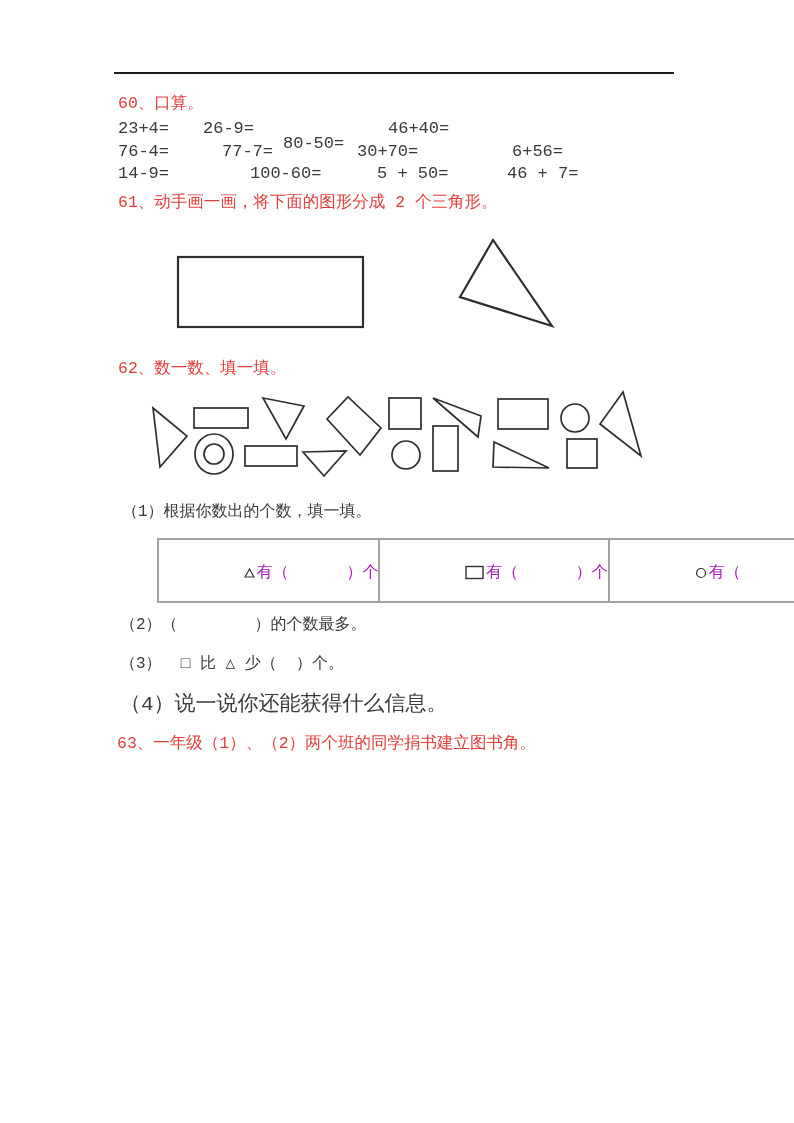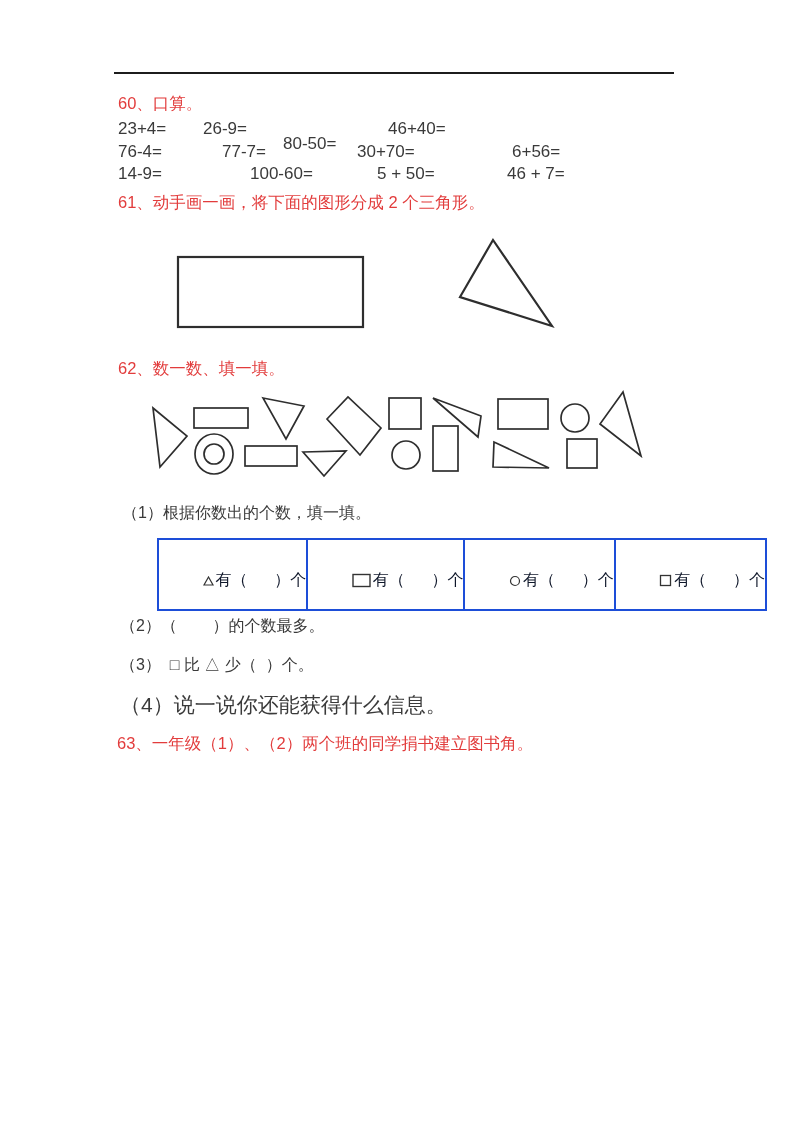--- a/index.html
+++ b/index.html
@@ -1,20 +1,20 @@
 <!DOCTYPE html>
 <html><head>
 <meta charset="utf-8">
 <style>
   html,body{margin:0;padding:0;background:#ffffff;}
   .page{
     position:relative;
     width:794px;height:1123px;
     background:#ffffff;
-    font-family:Liberation Sans, sans-serif;
+    font-family:Liberation Mono, monospace;
     color:#3a3a3a;
     overflow:hidden;
   }
   .txt{position:absolute;white-space:pre;line-height:1.2;}
   .red{color:#e23c3c;}
   .heading{font-size:16.5px;}
   .eq{font-size:17px;}
   .line{font-size:16px;}
 
   .topline{position:absolute;left:114px;top:72px;width:560px;height:2px;background:#1c1c1c;}
@@ -34,23 +34,23 @@
   .s3{left:120px;top:655px}
   .s4{left:120px;top:692px;font-size:21px}
 
   .shapes-layer{position:absolute;left:0;top:0;pointer-events:none;}
   .shapes-layer .outline{fill:none;stroke:#2e2e2e;stroke-width:1.7;stroke-linejoin:miter;}
   .shapes-layer .thick{stroke-width:2.2;}
 
   .count-table{position:absolute;left:157px;top:538px;border-collapse:collapse;}
   .count-table td{
     width:103px;height:43px;
-    border:2px solid #1d4ed8;
-    font-size:16px;color:#0f172a;
-    padding:12px 0 0 8px;vertical-align:middle;white-space:pre;
+    border:2px solid #a3a3a3;
+    font-size:16px;color:#a21caf;
+    padding:4px 0 0 8px;vertical-align:middle;white-space:pre;
   }
   .sym{display:inline-block;vertical-align:middle;margin-right:2px;}
   .sym svg{display:block;}
   .cell-label{white-space:pre;}
 </style>
 </head>
 <body>
 
 <div class="page">
 

